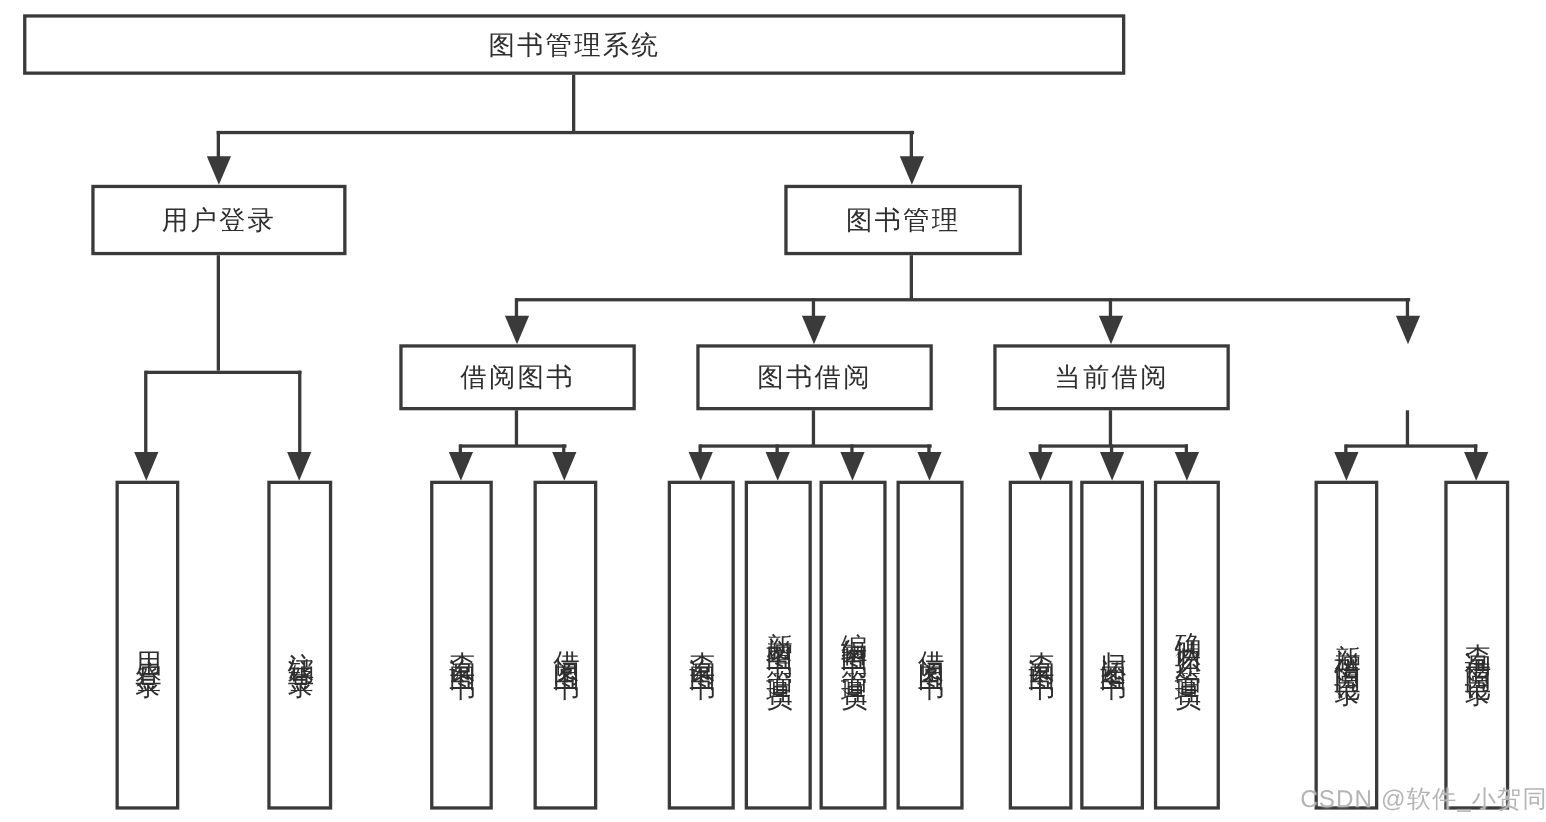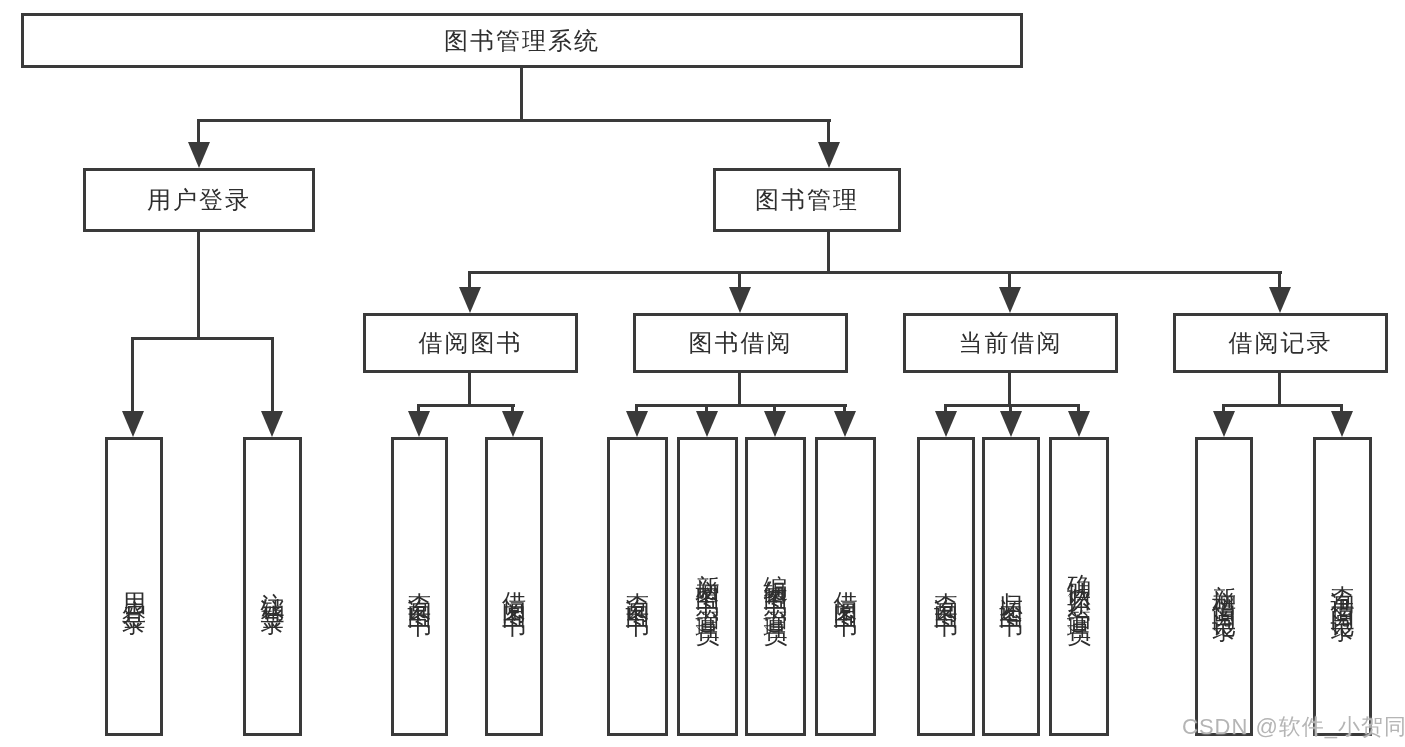--- a/index.html
+++ b/index.html
@@ -46,21 +46,21 @@
   <div class="box-h" style="left:21px;top:13px;width:1002px;height:55px;">图书管理系统</div>
 
   <div class="vline" style="left:520px;top:68px;height:52px;"></div>
   <div class="hline" style="left:197px;top:119px;width:634px;"></div>
   <div class="vline" style="left:197px;top:119px;height:25px;"></div>
   <div class="tri" style="left:188px;top:142px;"></div>
   <div class="vline" style="left:827px;top:119px;height:25px;"></div>
   <div class="tri" style="left:818px;top:142px;"></div>
 
   <div class="box-h" style="left:83px;top:168px;width:232px;height:64px;">用户登录</div>
-  <div class="box-h" style="left:713px;top:168px;width:188px;height:64px;">图书管理</div>
+  <div class="box-h" style="left:713px;top:168px;width:216px;height:64px;">图书管理</div>
 
   <div class="vline" style="left:197px;top:232px;height:105px;"></div>
   <div class="hline" style="left:132px;top:337px;width:142px;"></div>
   <div class="vline" style="left:131px;top:337px;height:76px;"></div>
   <div class="tri" style="left:122px;top:411px;"></div>
   <div class="vline" style="left:271px;top:337px;height:76px;"></div>
   <div class="tri" style="left:261px;top:411px;"></div>
 
   <div class="box-v" style="left:105px;top:437px;width:58px;height:299px;">
     <span>用户登录</span>
@@ -76,21 +76,20 @@
   <div class="vline" style="left:738px;top:271px;height:18px;"></div>
   <div class="tri" style="left:729px;top:287px;"></div>
   <div class="vline" style="left:1008px;top:271px;height:18px;"></div>
   <div class="tri" style="left:999px;top:287px;"></div>
   <div class="vline" style="left:1278px;top:271px;height:18px;"></div>
   <div class="tri" style="left:1269px;top:287px;"></div>
 
   <div class="box-h" style="left:363px;top:313px;width:215px;height:60px;">借阅图书</div>
   <div class="box-h" style="left:903px;top:313px;width:215px;height:60px;">当前借阅</div>
   <div class="box-h" style="left:633px;top:313px;width:215px;height:60px;">图书借阅</div>
-  <div class="box-h" style="left:1173px;top:313px;width:215px;height:60px;">借阅记录</div>
 
   <div class="vline" style="left:468px;top:373px;height:33px;"></div>
   <div class="hline" style="left:418px;top:404px;width:97px;"></div>
   <div class="vline" style="left:417px;top:404px;height:9px;"></div>
   <div class="tri" style="left:408px;top:411px;"></div>
   <div class="vline" style="left:511px;top:404px;height:9px;"></div>
   <div class="tri" style="left:502px;top:411px;"></div>
 
   <div class="box-v" style="left:391px;top:437px;width:57px;height:299px;">
     <span>查询图书</span>

